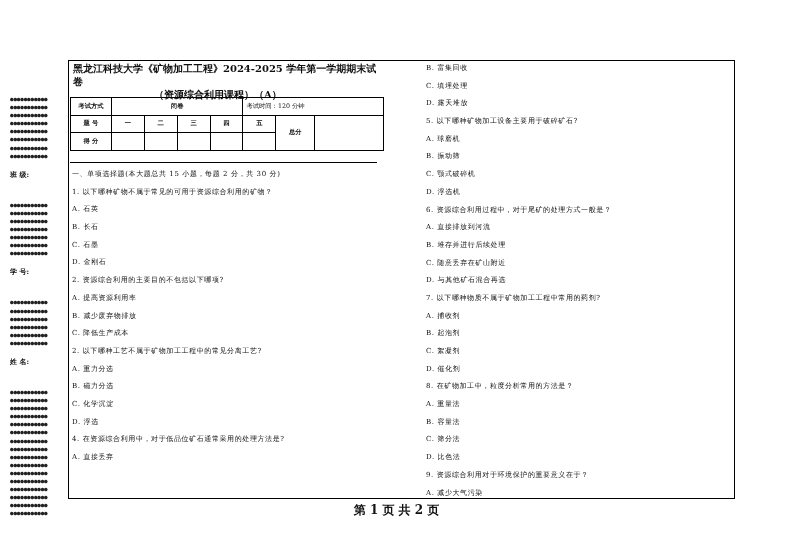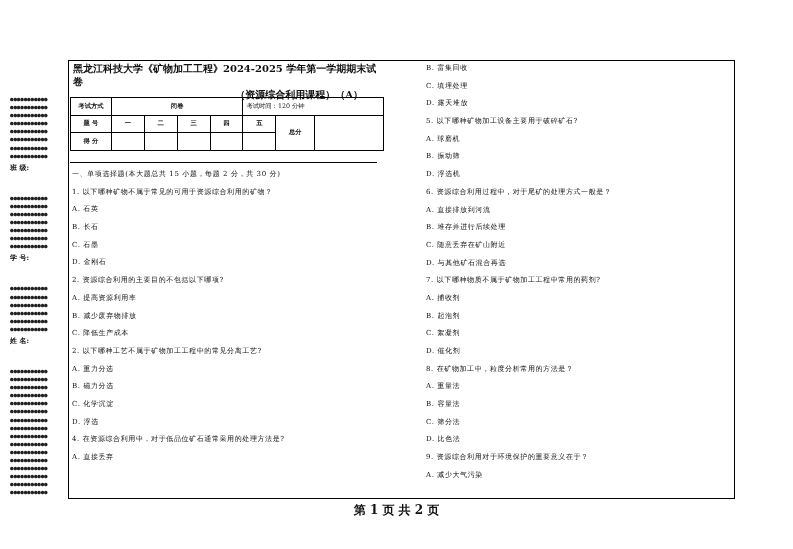--- a/index.html
+++ b/index.html
@@ -3,32 +3,32 @@
   <meta charset="utf-8">
   <style>
     html, body { margin: 0; padding: 0; background: #ffffff; }
     body { width: 793px; height: 549px; position: relative; overflow: hidden;
            font-family: "DejaVu Serif", "Liberation Serif", serif; color: #111; }
 
     
     .binding { position: absolute; left: 10px; top: 95px; width: 50px; }
     .dots { font-family: "DejaVu Sans Mono", "Liberation Mono", monospace; font-size: 6px;
             letter-spacing: -0.2px; line-height: 8.1px; color: #222; white-space: pre; font-weight: bold; }
-    .bind-label { font-size: 7px; line-height: 12px; margin: 2px 0 20px 0; font-weight: bold; }
+    .bind-label { font-size: 7px; line-height: 12px; margin: 9px 0 20px 0; font-weight: bold; }
 
     
     .frame { position: absolute; left: 68px; top: 60px; width: 667px; height: 439px;
              border: 1.3px solid #000; box-sizing: border-box; }
 
     .col-left { position: absolute; left: 0; top: 0; width: 315px; height: 100%; }
     .col-right { position: absolute; left: 345px; top: 0; width: 320px; height: 100%; text-decoration: underline; }
 
     .title { position: absolute; left: 4px; top: 1px; width: 310px; font-size: 10px; font-weight: bold; line-height: 13px; }
     .title .l1 { display: block; }
-    .title .l2 { display: block; text-align: right; padding-right: 20px; }
+    .title .l2 { display: block; text-align: center; padding-right: 20px; }
 
     table.score { position: absolute; left: 1px; top: 36px; width: 314px; border-collapse: collapse;
                   font-size: 6.3px; }
     table.score td { border: 1.1px solid #000; height: 16.5px; text-align: center; font-weight: bold; padding: 0; }
     table.score td.left-info { text-align: left; padding-left: 3px; font-weight: normal; }
 
     .rule { position: absolute; left: 1px; top: 101px; width: 307px; height: 0; border-top: 1.1px solid #000; }
 
     .qblock { position: absolute; font-size: 7px; }
     .line { height: 17.7px; line-height: 17.7px; white-space: nowrap; letter-spacing: 0.6px; }
@@ -159,20 +159,21 @@
   </div>
 
   <div class="col-right">
     <div class="qblock" style="left:12px; top:-1px;">
       <div class="line">B. 富集回收</div>
       <div class="line">C. 填埋处理</div>
       <div class="line">D. 露天堆放</div>
       <div class="line">5. 以下哪种矿物加工设备主要用于破碎矿石?</div>
       <div class="line">A. 球磨机</div>
       <div class="line">B. 振动筛</div>
+      <div class="line">C. 颚式破碎机</div>
       <div class="line">D. 浮选机</div>
       <div class="line">6. 资源综合利用过程中，对于尾矿的处理方式一般是？</div>
       <div class="line">A. 直接排放到河流</div>
       <div class="line">B. 堆存并进行后续处理</div>
       <div class="line">C. 随意丢弃在矿山附近</div>
       <div class="line">D. 与其他矿石混合再选</div>
       <div class="line">7. 以下哪种物质不属于矿物加工工程中常用的药剂?</div>
       <div class="line">A. 捕收剂</div>
       <div class="line">B. 起泡剂</div>
       <div class="line">C. 絮凝剂</div>

